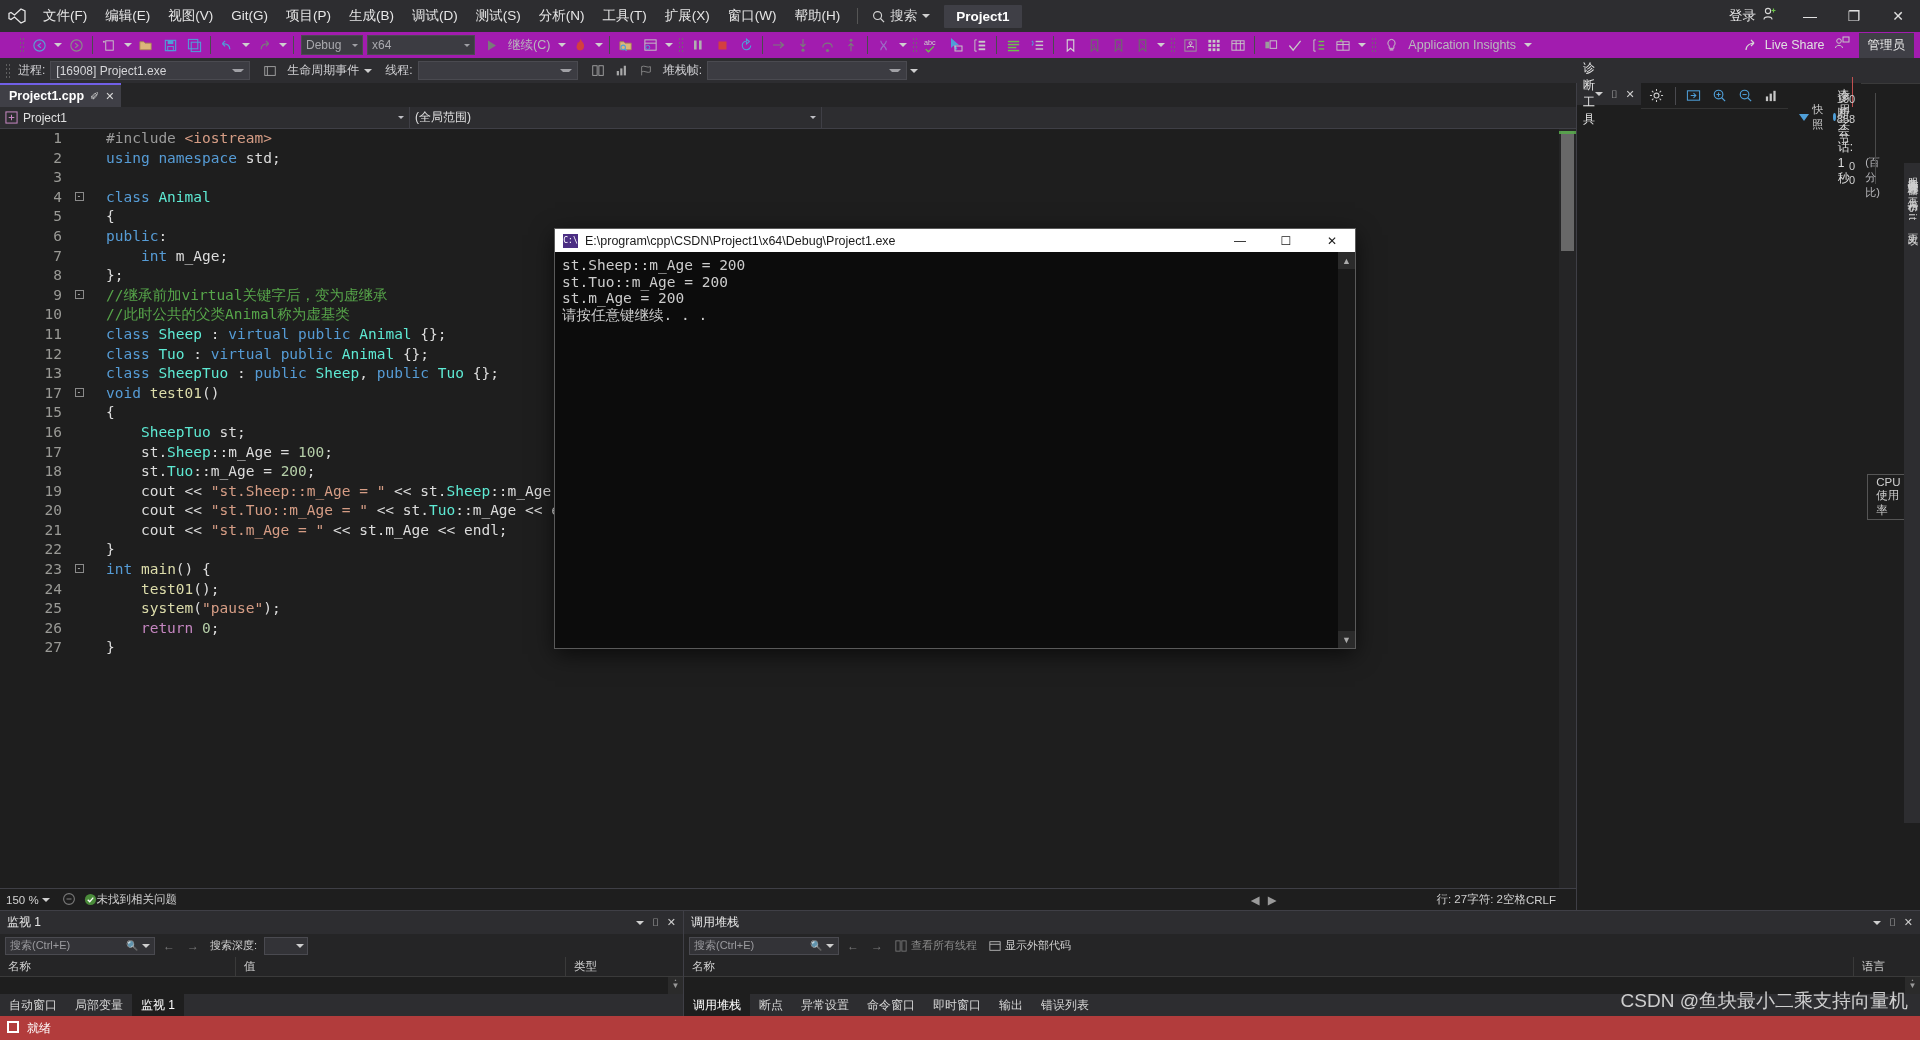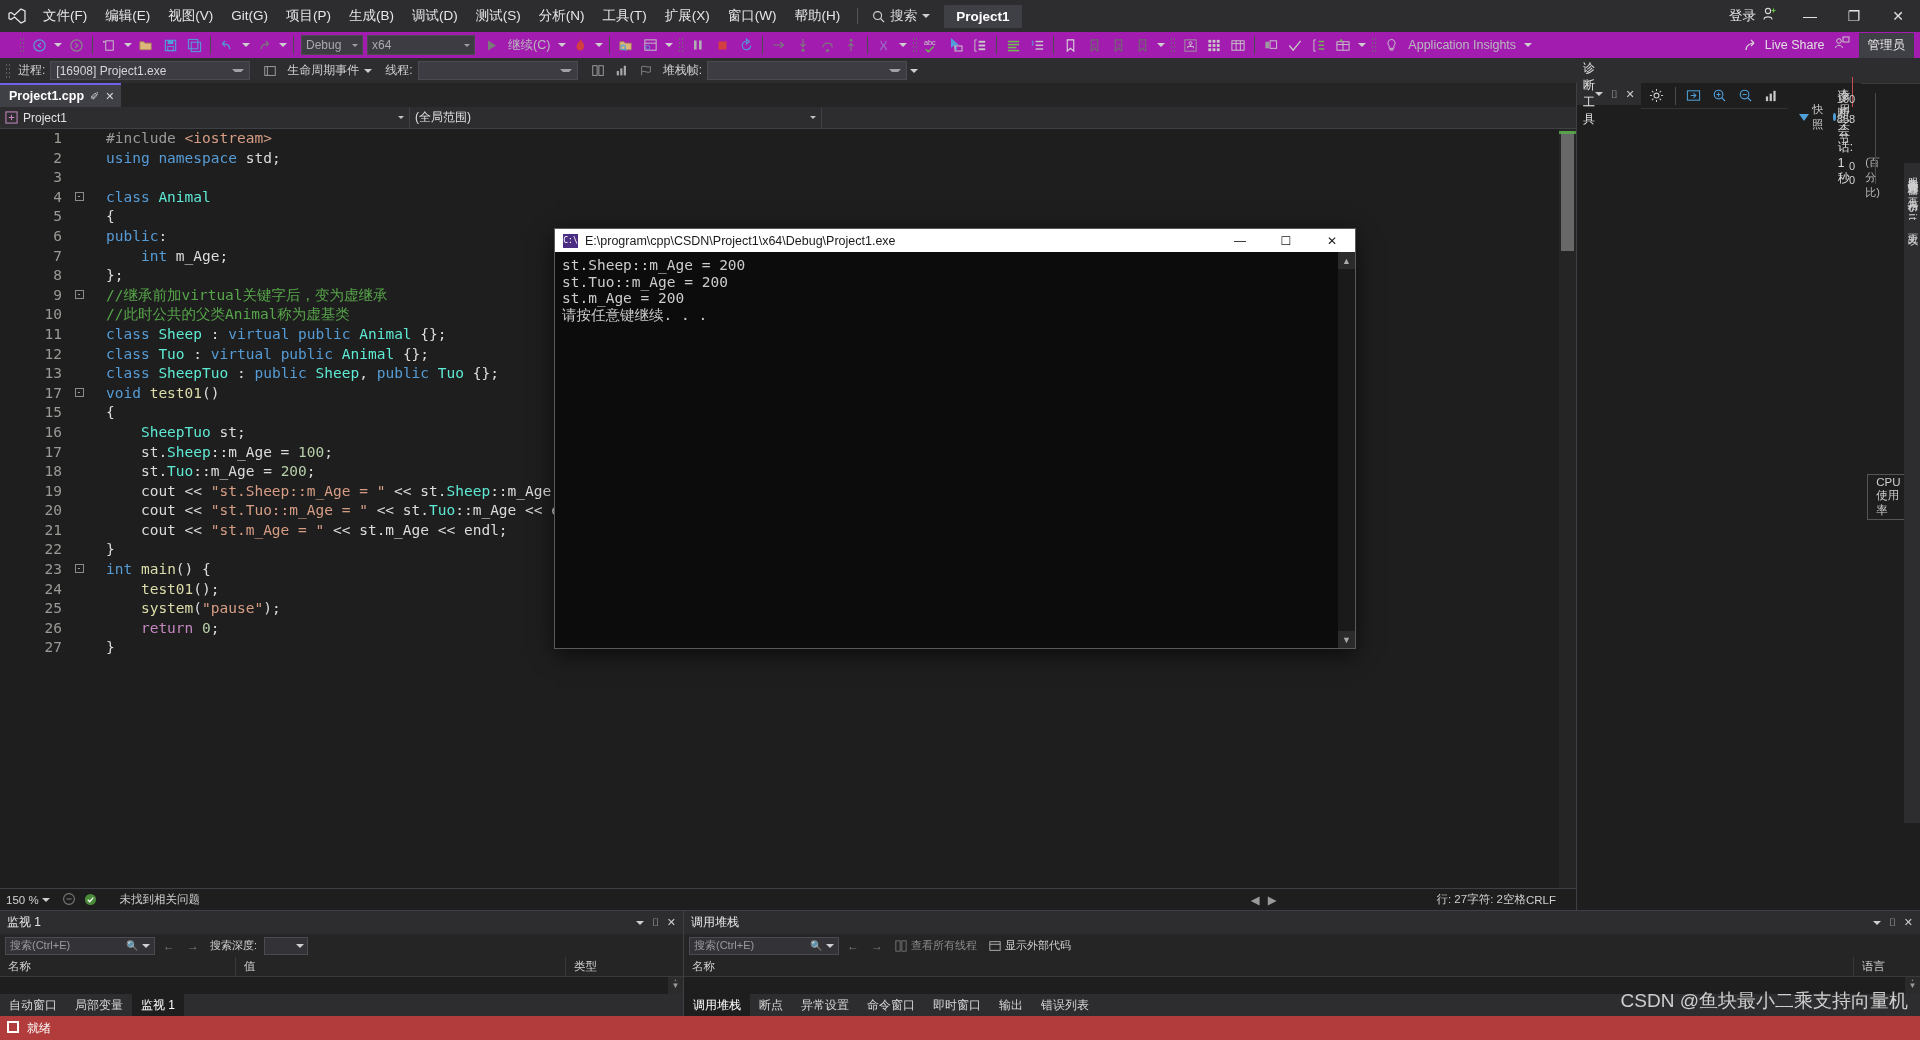--- a/index.html
+++ b/index.html
@@ -646,21 +646,21 @@
         <div class="zoom-combo">
           <span>150 %</span>
           <span class="caret-dn"></span>
         </div>
         <span style="padding:0 6px">
           <svg width="14" height="14" viewBox="0 0 14 14">
               <circle cx="7" cy="7" r="5.4" fill="none" stroke="#7a7a7a" stroke-width="1.1"></circle>
               <path d="M4.5 7 h5" stroke="#7a7a7a" stroke-width="1.1"></path>
             </svg>
         </span>
-        <span style="display:flex;align-items:center;gap:23px;padding-left:2px">
+        <span style="display:flex;align-items:center;gap:0;padding-left:2px">
           <svg width="13" height="13" viewBox="0 0 14 14">
               <circle cx="7" cy="7" r="6" fill="#4a8b3a"></circle>
               <path d="M4 7.2 L6.2 9.4 L10 5" fill="none" stroke="#fff" stroke-width="1.4"></path>
             </svg>
           <span>未找到相关问题</span>
         </span>
         <span style="margin-left:auto;padding-right:8px;color:#9a9a9a">◀</span>
         <span style="color:#9a9a9a;padding-right:160px">▶</span>
         <span>行: 27</span>
         <span>字符: 2</span>

